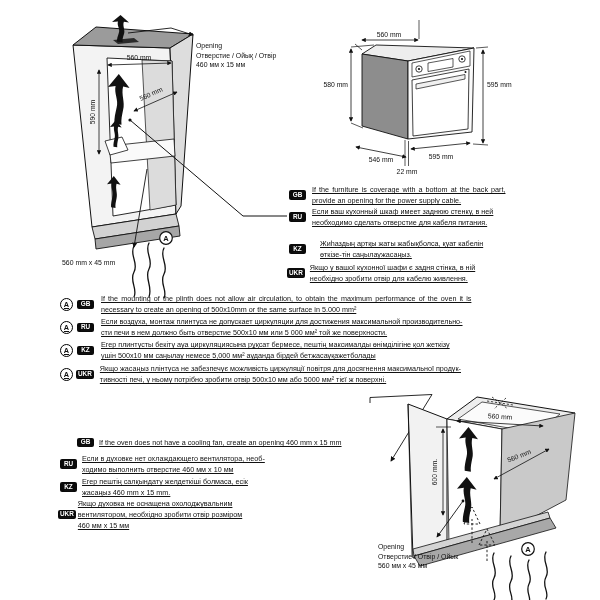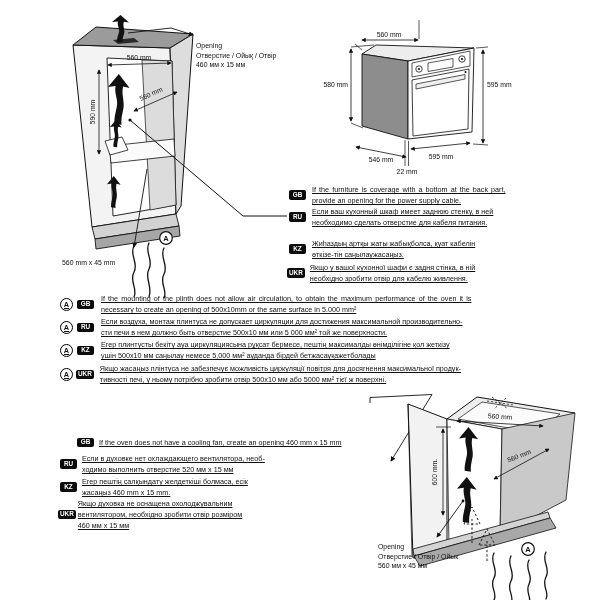--- a/index.html
+++ b/index.html
@@ -220,21 +220,21 @@
   </div>
   <div class="note" style="left:289px;top:206px">
     <span class="badge">RU</span>
     <div class="nt" style="margin-left:6px">
       <div>Если ваш кухонный шкаф имеет заднюю стенку, в ней</div>
       <div>необходимо сделать отверстие для кабеля питания.</div>
     </div>
   </div>
   <div class="note" style="left:289px;top:238px">
     <span class="badge">KZ</span>
-    <div class="nt" style="margin-left:6px">
+    <div class="nt" style="margin-left:14px">
       <div>Жиһаздың артқы жаты жабықболса, қуат кабелін</div>
       <div>өткізе-тін саңылаужасаңыз.</div>
     </div>
   </div>
   <div class="note" style="left:287px;top:262px">
     <span class="badge">UKR</span>
     <div class="nt" style="margin-left:5px">
       <div>Якщо у вашої кухонної шафи є задня стінка, в ній</div>
       <div>необхідно зробити отвір для кабелю живлення.</div>
     </div>
@@ -276,21 +276,21 @@
   <div class="note" style="left:77px;top:437px">
     <span class="badge">GB</span>
     <div class="nt" style="margin-left:5px">
       <div>If the oven does not have a cooling fan, create an  opening 460 mm x 15 mm</div>
     </div>
   </div>
   <div class="note" style="left:60px;top:453px">
     <span class="badge">RU</span>
     <div class="nt" style="margin-left:5px">
       <div>Если в духовке нет охлаждающего вентилятора, необ-</div>
-      <div>ходимо выполнить отверстие 520 мм x 15 мм</div>
+      <div>ходимо выполнить отверстие 460 мм x 10 мм</div>
     </div>
   </div>
   <div class="note" style="left:60px;top:476px">
     <span class="badge">KZ</span>
     <div class="nt" style="margin-left:5px">
       <div>Егер пештің салқындату желдеткіші болмаса, есік</div>
       <div>жасаңыз 460 mm x 15 mm.</div>
     </div>
   </div>
   <div class="note" style="left:58px;top:498px">

